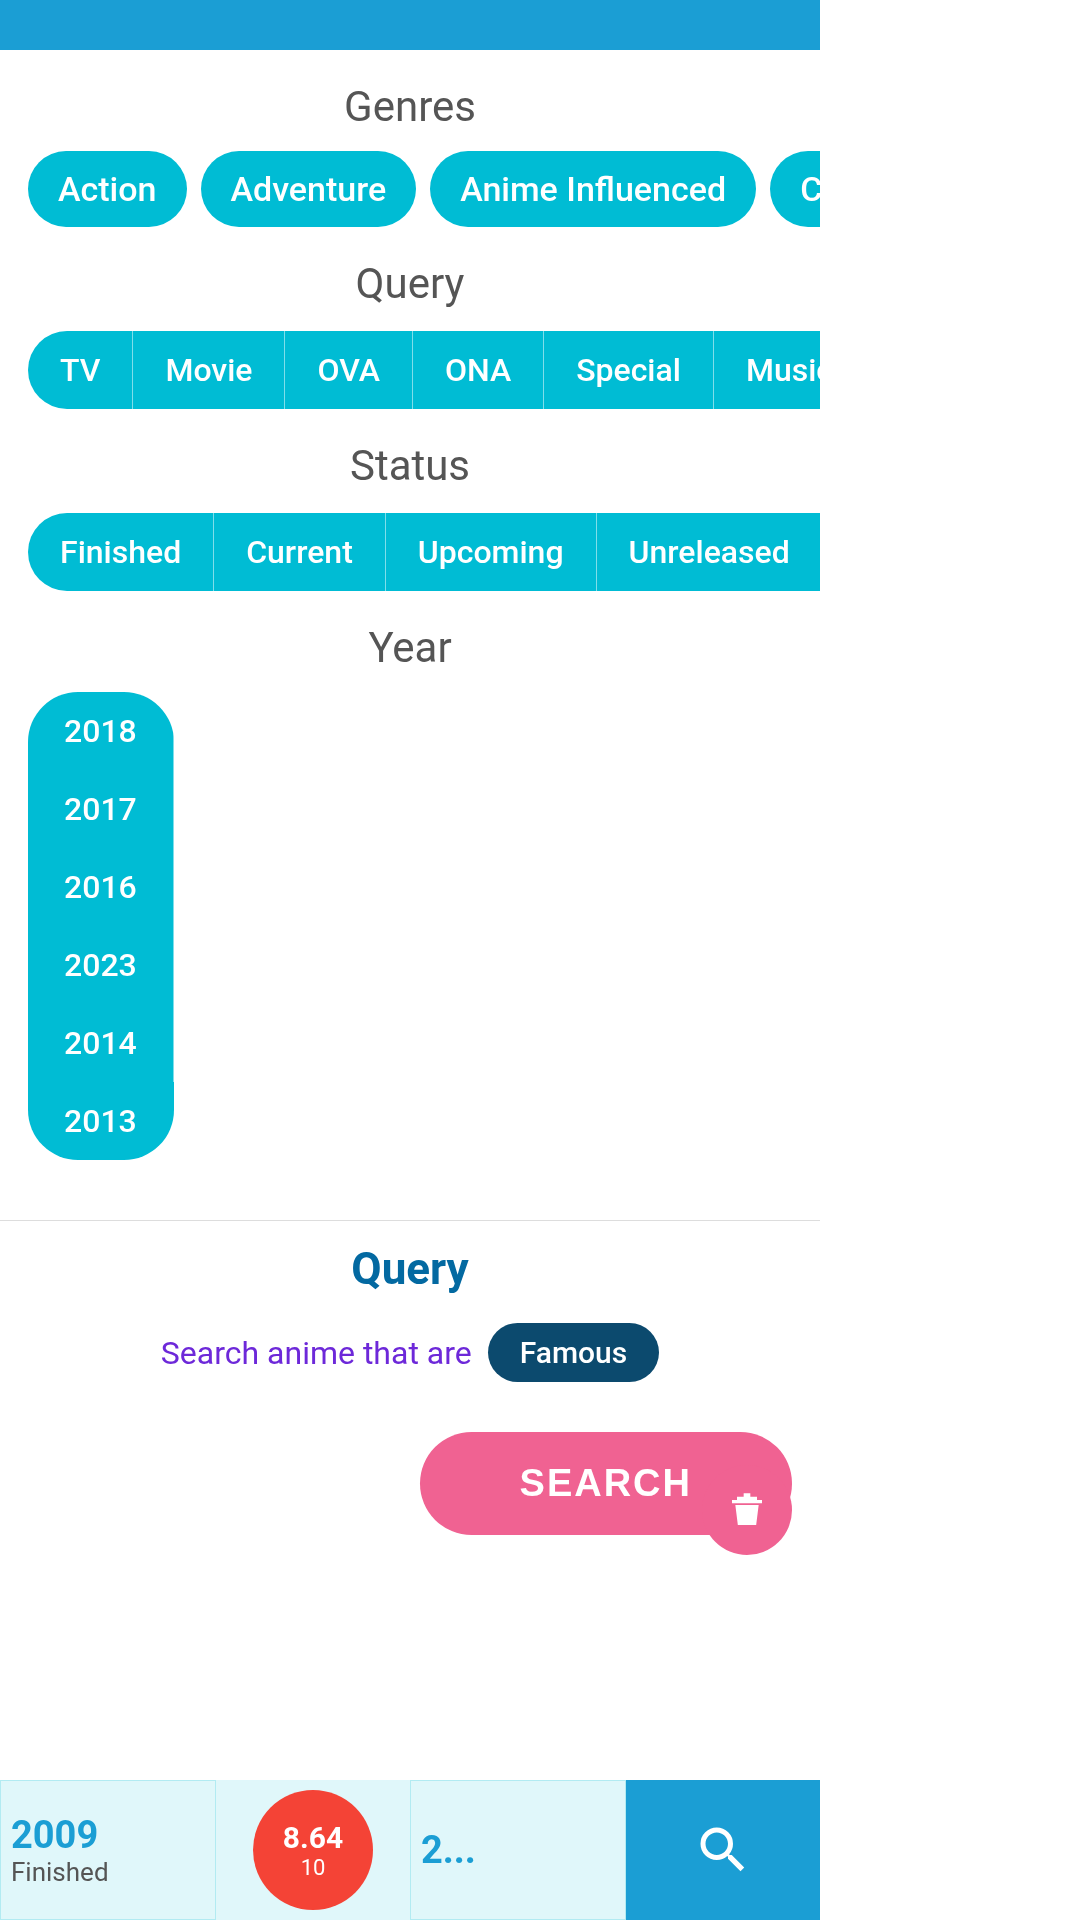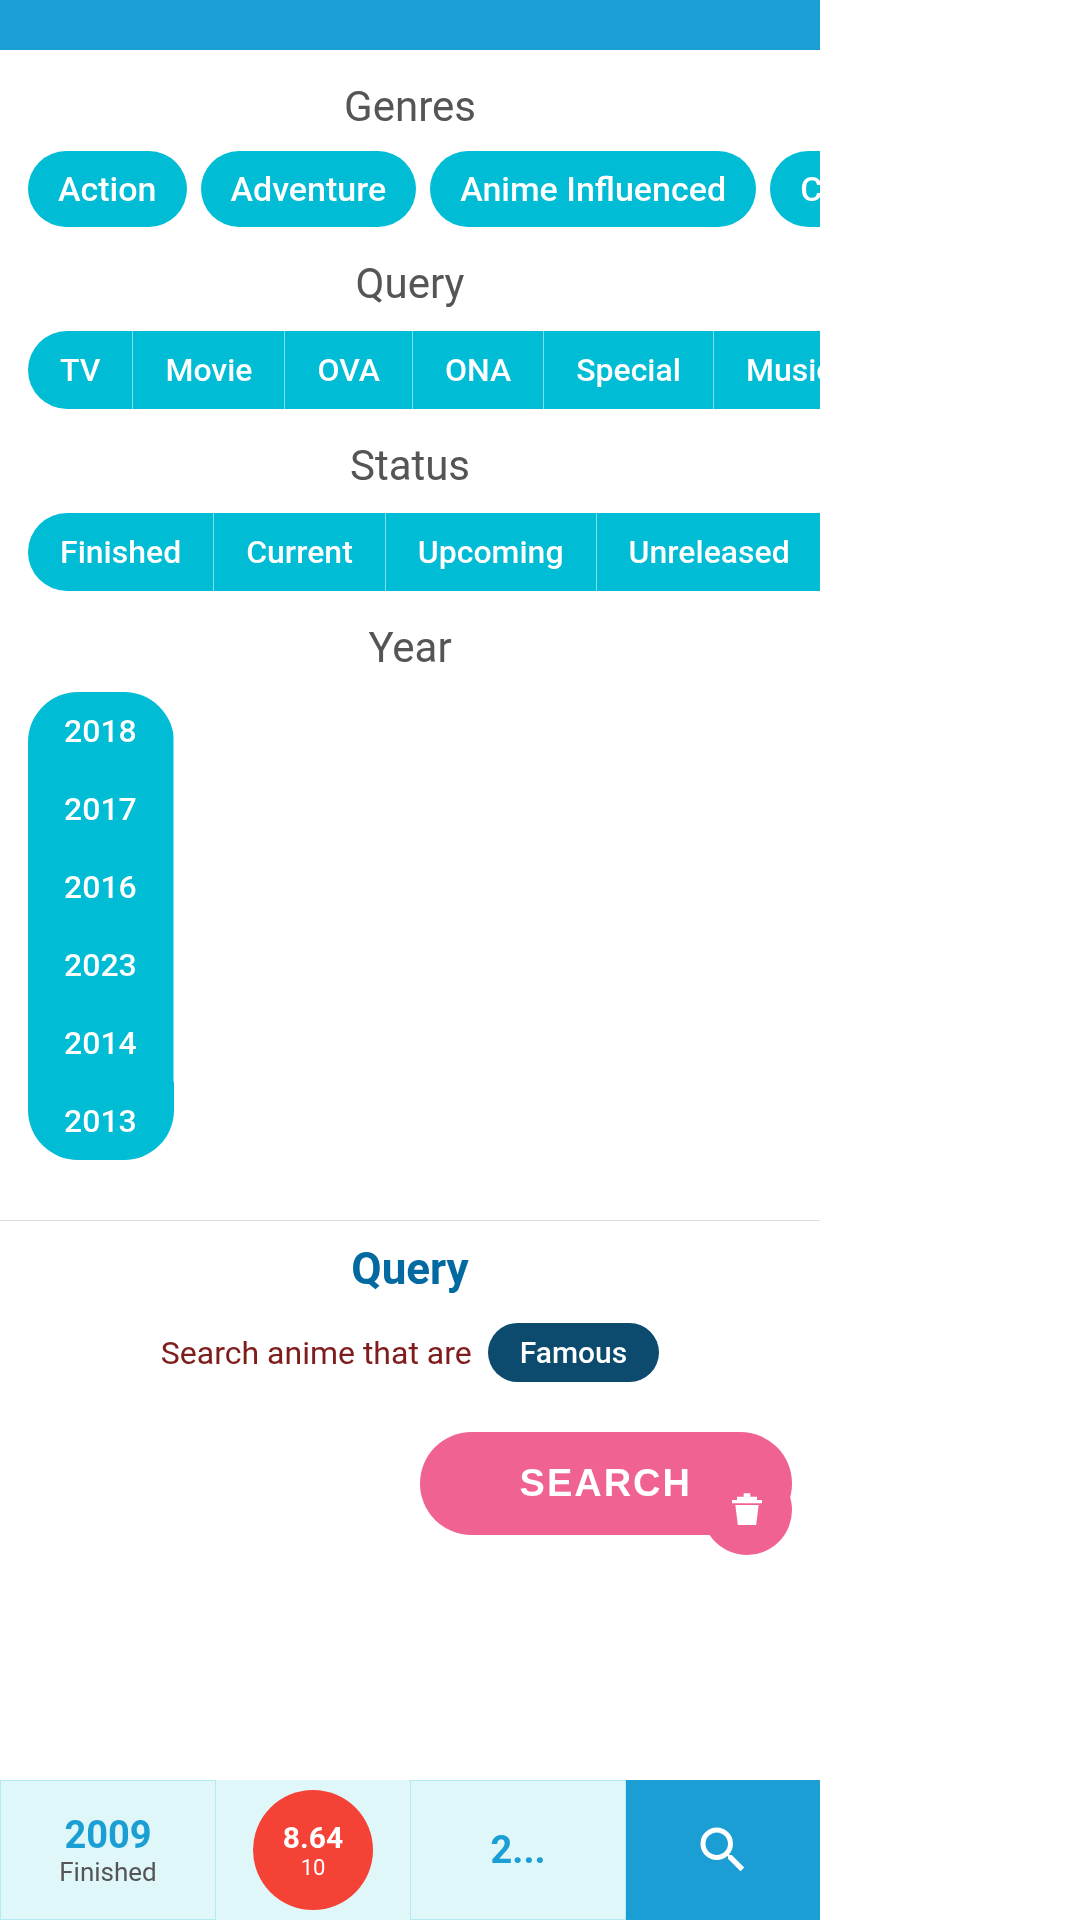--- a/index.html
+++ b/index.html
@@ -136,21 +136,21 @@
       display: flex;
       flex-direction: row;
       align-items: center;
       justify-content: center;
       gap: 16px;
       margin-bottom: 50px;
     }
 
     .query-text {
       font-size: 32px;
-      color: #7f1d1d;
+      color: #6d28d9;
     }
 
     .query-tag {
       background: #0c4a6e;
       color: #fff;
       border-radius: 50px;
       padding: 12px 32px;
       font-size: 30px;
       font-weight: 500;
       cursor: pointer;
@@ -209,21 +209,21 @@
       display: flex;
       flex-direction: row;
       overflow: hidden;
     }
 
     .bottom-card {
       flex: 1;
       border: 1.5px solid #B2EBF2;
       display: flex;
       flex-direction: column;
-      align-items: center;
+      align-items: flex-start;
       justify-content: center;
       padding: 10px;
     }
 
     .bottom-card-year {
       font-size: 38px;
       font-weight: 700;
       color: #1B9ED4;
     }
 

